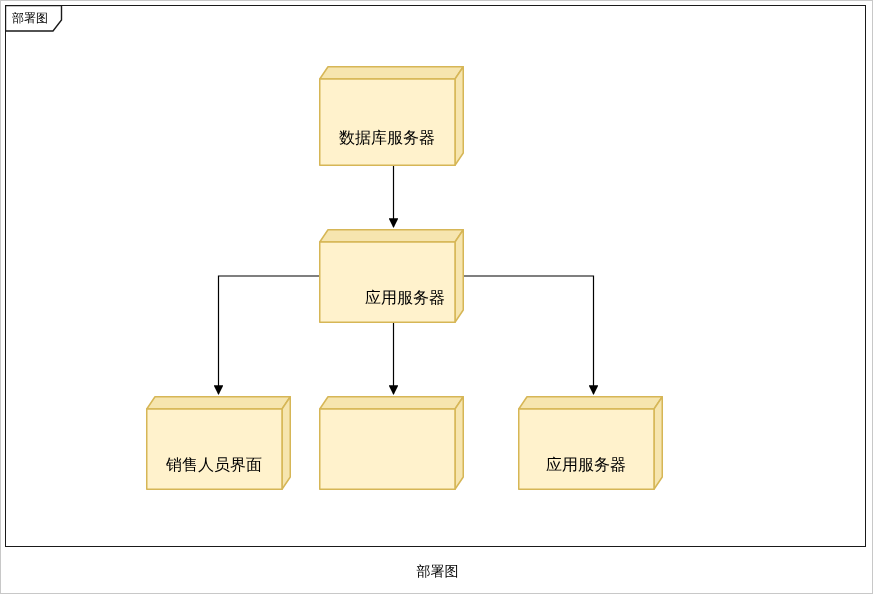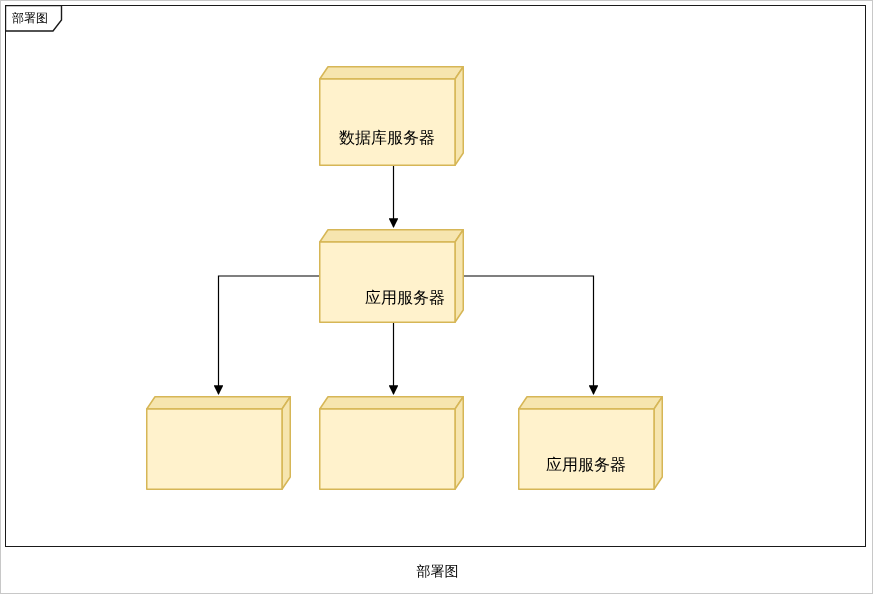--- a/index.html
+++ b/index.html
@@ -122,20 +122,23 @@
       <span class="node-label">应用服务器</span>
     </div>
   </div>
 
   <div class="node node-sales">
     <svg class="cube" width="145" height="94" viewBox="0 0 145 94">
       <polygon points="0.75,13 9,0.75 144.25,0.75 136,13" fill="#F6E5AF" stroke="#D6B656" stroke-width="1.5" stroke-linejoin="round"></polygon>
       <polygon points="136,13 144.25,0.75 144.25,81 136,93.25" fill="#F6E5AF" stroke="#D6B656" stroke-width="1.5" stroke-linejoin="round"></polygon>
       <polygon points="0.75,13 136,13 136,93.25 0.75,93.25" fill="#FFF2CC" stroke="#D6B656" stroke-width="1.5" stroke-linejoin="round"></polygon>
     </svg>
+    <div class="node-label-wrap">
+      <span class="node-label">销售人员界面</span>
+    </div>
   </div>
 
   <div class="node node-manager">
     <svg class="cube" width="145" height="94" viewBox="0 0 145 94">
       <polygon points="0.75,13 9,0.75 144.25,0.75 136,13" fill="#F6E5AF" stroke="#D6B656" stroke-width="1.5" stroke-linejoin="round"></polygon>
       <polygon points="136,13 144.25,0.75 144.25,81 136,93.25" fill="#F6E5AF" stroke="#D6B656" stroke-width="1.5" stroke-linejoin="round"></polygon>
       <polygon points="0.75,13 136,13 136,93.25 0.75,93.25" fill="#FFF2CC" stroke="#D6B656" stroke-width="1.5" stroke-linejoin="round"></polygon>
     </svg>
   </div>
 

